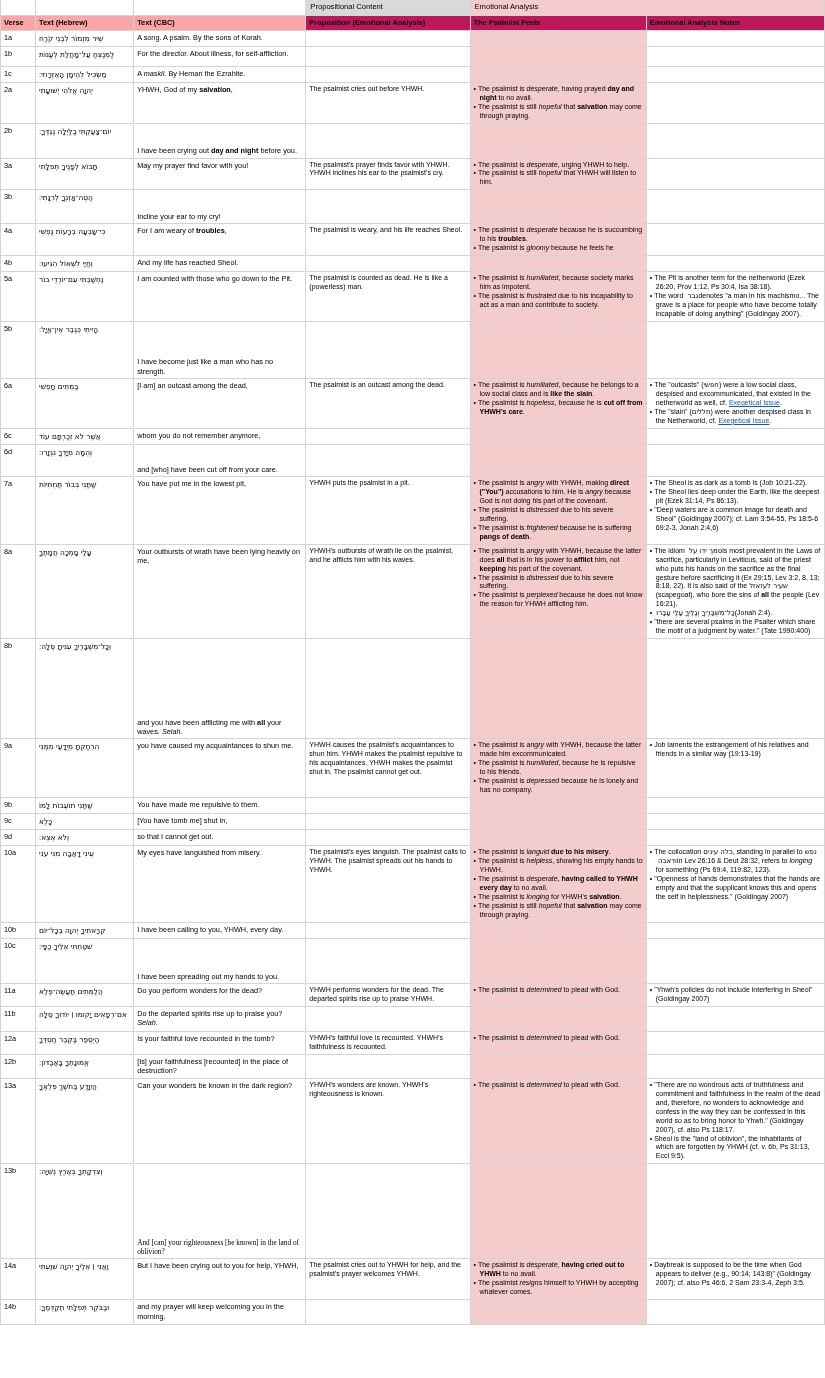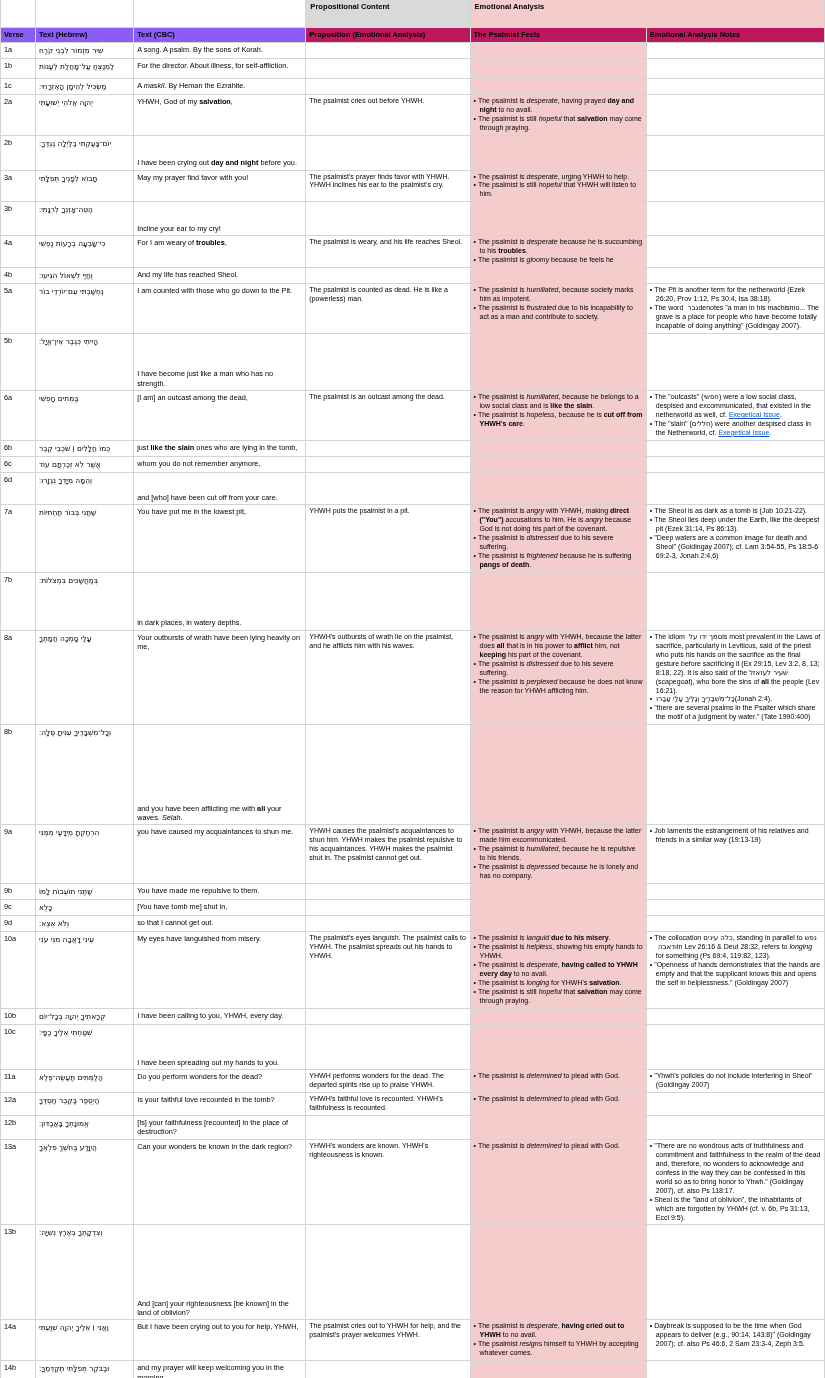--- a/index.html
+++ b/index.html
@@ -33,21 +33,21 @@
   }
   
   col.c-verse   { width: 35px; }
   col.c-heb     { width: 98px; }
   col.c-cbc     { width: 172px; }
   col.c-prop    { width: 164px; }
   col.c-feels   { width: 176px; }
   col.c-notes   { width: 178px; }
 
   
-  tr.group-row td { border-top: none; padding: 2px 4px; height: 27px; font-weight: bold; }
+  tr.group-row td { border-top: none; padding: 2px 4px; height: 15px; }
   td.grp-blank { border: none; border-bottom: 1px solid #d4d4d4; background: #fff; }
   td.grp-prop {
     background: #d9d9d9;
     text-align: center;
     font-weight: bold;
     font-size: 7.6px;
     color: #000;
   }
   td.grp-emo {
     background: #f4cccc;
@@ -55,21 +55,21 @@
     font-weight: bold;
     font-size: 7.6px;
     color: #000;
   }
   
   tr.head-row td {
     font-weight: bold;
     font-size: 7.4px;
     height: 15px;
     vertical-align: middle;
-    background: #8b5cf6;
+    background: #fca5a5;
   }
   tr.head-row td.h-pink { background: #be185d; }
 
   td.verse  { font-weight: bold; font-size: 7.3px; vertical-align: bottom; }
   td.heb    {
     direction: rtl;
     text-align: right;
     font-family: "DejaVu Sans", sans-serif;
     font-size: 7.4px;
     line-height: 1.5;
@@ -269,30 +269,20 @@
               <li>The psalmist is <em>hopeless</em>, because he is <strong>cut off from YHWH's care</strong>.</li>
             </ul>
           </td>
           <td class="notes">
             <ul class="bul">
               <li>The "outcasts" (<span class="heb-inline">חפשי</span>) were a low social class, despised and excommunicated, that existed in the netherworld as well, cf. <a class="xlink" href="#">Exegetical Issue</a>.</li>
               <li>The "slain" (<span class="heb-inline">חללים</span>) were another despised class in the Netherworld, cf. <a class="xlink" href="#">Exegetical Issue</a>.</li>
             </ul>
           </td>
         </tr>
-        <tr style="height: 14px;">
-          <td class="verse">6b</td>
-          <td class="heb">כְּמוֹ חֲלָלִים ׀ שֹׁכְבֵי קֶבֶר</td>
-          <td class="cbc">
-            <span class="cbc-pad">just <strong>like the slain</strong> ones who are lying in the tomb,</span>
-          </td>
-          <td class="prop"></td>
-          <td class="feels"></td>
-          <td class="notes"></td>
-        </tr>
         <tr style="height: 13px;">
           <td class="verse">6c</td>
           <td class="heb">אֲשֶׁר לֹא זְכַרְתָּם עוֹד</td>
           <td class="cbc">
             <span class="cbc-pad">whom you do not remember anymore,</span>
           </td>
           <td class="prop"></td>
           <td class="feels"></td>
           <td class="notes"></td>
         </tr>
@@ -321,30 +311,20 @@
             </ul>
           </td>
           <td class="notes">
             <ul class="bul">
               <li>The Sheol is as dark as a tomb is (Job 10:21-22).</li>
               <li>The Sheol lies deep under the Earth, like the deepest pit (Ezek 31:14, Ps 86:13).</li>
               <li>"Deep waters are a common image for death and Sheol" (Goldingay 2007); cf. Lam 3:54-55, Ps 18:5-6 69:2-3, Jonah 2:4,6)</li>
             </ul>
           </td>
         </tr>
-        <tr style="height: 58px;">
-          <td class="verse">7b</td>
-          <td class="heb">בְּמַחֲשַׁכִּים בִּמְצֹלוֹת׃</td>
-          <td class="cbc" style="vertical-align: bottom;">
-            <span class="cbc-pad">in dark places, in watery depths.</span>
-          </td>
-          <td class="prop"></td>
-          <td class="feels"></td>
-          <td class="notes"></td>
-        </tr>
         <tr style="height: 22px; margin-top: 48px;">
           <td class="verse">8a</td>
           <td class="heb">עָלַי סָמְכָה חֲמָתֶךָ</td>
           <td class="cbc">
             <span class="cbc-pad">Your outbursts of wrath have been lying heavily on me,</span>
           </td>
           <td class="prop">YHWH's outbursts of wrath lie on the psalmist, and he afflicts him with his waves.</td>
           <td class="feels">
             <ul class="bul">
               <li>The psalmist is <em>angry</em> with YHWH, because the latter does <strong>all</strong> that is in his power to <strong>afflict</strong> him, not <strong>keeping</strong> his part of the covenant.</li>
@@ -474,20 +454,30 @@
             <ul class="bul">
               <li>The psalmist is <em>determined</em> to plead with God.</li>
             </ul>
           </td>
           <td class="notes">
             <ul class="bul">
               <li>"Yhwh's policies do not include interfering in Sheol" (Goldingay 2007)</li>
             </ul>
           </td>
         </tr>
+        <tr style="height: 25px;">
+          <td class="verse">11b</td>
+          <td class="heb">אִם־רְפָאִים יָקוּמוּ ׀ יוֹדוּךָ סֶּלָה</td>
+          <td class="cbc">
+            <span class="cbc-pad">Do the departed spirits rise up to praise you? <em>Selah</em>.</span>
+          </td>
+          <td class="prop"></td>
+          <td class="feels"></td>
+          <td class="notes"></td>
+        </tr>
         <tr style="height: 15px; margin-top: 39px;">
           <td class="verse">12a</td>
           <td class="heb">הַיְסֻפַּר בַּקֶּבֶר חַסְדֶּךָ</td>
           <td class="cbc">
             <span class="cbc-pad">Is your faithful love recounted in the tomb?</span>
           </td>
           <td class="prop">YHWH's faithful love is recounted. YHWH's faithfulness is recounted.</td>
           <td class="feels">
             <ul class="bul">
               <li>The psalmist is <em>determined</em> to plead with God.</li>
@@ -520,21 +510,21 @@
           <td class="notes">
             <ul class="bul">
               <li>"There are no wondrous acts of truthfulness and commitment and faithfulness in the realm of the dead and, therefore, no wonders to acknowledge and confess in the way they can be confessed in this world so as to bring honor to Yhwh." (Goldingay 2007), cf. also Ps 118:17.</li>
               <li>Sheol is the "land of oblivion", the inhabitants of which are forgotten by YHWH (cf. v. 6b, Ps 31:13, Eccl 9:5).</li>
             </ul>
           </td>
         </tr>
         <tr style="height: 95px;">
           <td class="verse">13b</td>
           <td class="heb">וְצִדְקָתְךָ בְּאֶרֶץ נְשִׁיָּה׃</td>
-          <td class="cbc" style="vertical-align: bottom;">
+          <td class="cbc" style="vertical-align: bottom; font-family: Liberation Serif, serif;">
             <span class="cbc-pad">And [can] your righteousness [be known] in the land of oblivion?</span>
           </td>
           <td class="prop"></td>
           <td class="feels"></td>
           <td class="notes"></td>
         </tr>
         <tr style="height: 24px;">
           <td class="verse">14a</td>
           <td class="heb">וַאֲנִי ׀ אֵלֶיךָ יְהוָה שִׁוַּעְתִּי</td>
           <td class="cbc">

